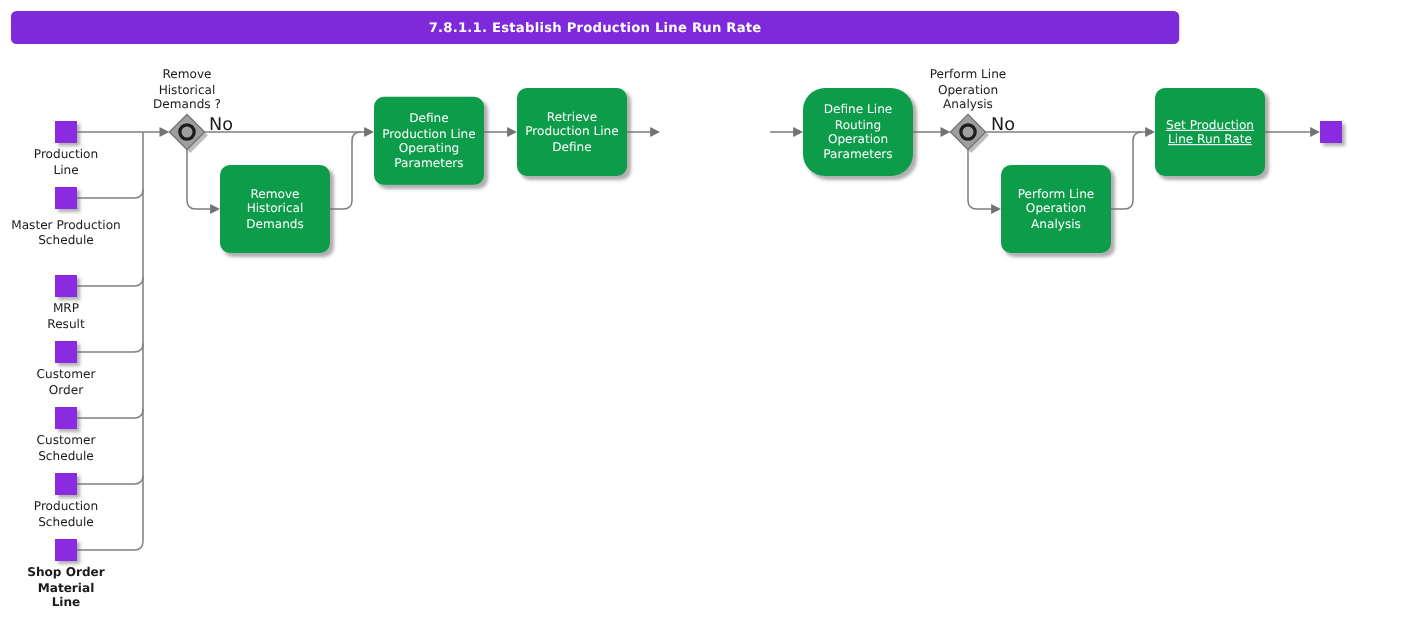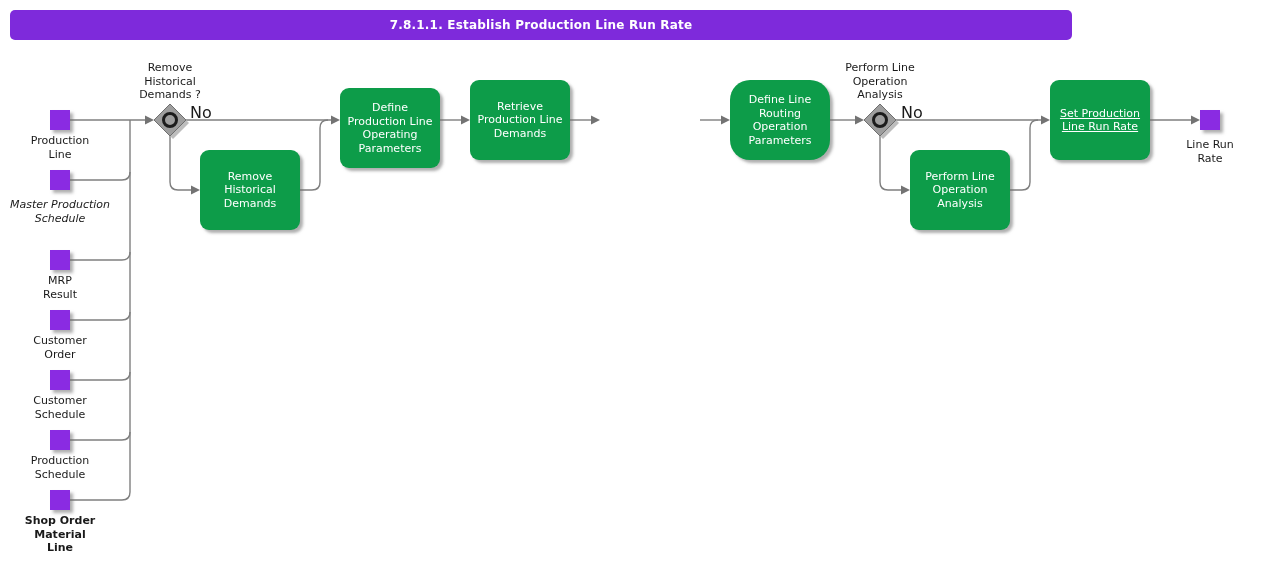--- a/index.html
+++ b/index.html
@@ -103,21 +103,21 @@
   <div class="dsq" style="left:50px;top:110px;"></div>
   <div class="dsq" style="left:50px;top:170px;"></div>
   <div class="dsq" style="left:50px;top:250px;"></div>
   <div class="dsq" style="left:50px;top:310px;"></div>
   <div class="dsq" style="left:50px;top:370px;"></div>
   <div class="dsq" style="left:50px;top:430px;"></div>
   <div class="dsq" style="left:50px;top:490px;"></div>
 
   <div class="nlabel" style="left:0px;top:134px;">Production
 Line</div>
-  <div class="nlabel" style="left:0px;top:198px;font-style:italic;">Master Production
+  <div class="nlabel" style="left:0px;top:198px;">Master Production
 Schedule</div>
   <div class="nlabel" style="left:0px;top:274px;">MRP
 Result</div>
   <div class="nlabel" style="left:0px;top:334px;">Customer
 Order</div>
   <div class="nlabel" style="left:0px;top:394px;">Customer
 Schedule</div>
   <div class="nlabel" style="left:0px;top:454px;">Production
 Schedule</div>
   <div class="nlabel" style="left:0px;top:514px;font-weight:bold;">Shop Order
@@ -135,28 +135,26 @@
 
   <div class="activity" style="left:200px;top:150px;">Remove
 Historical
 Demands</div>
   <div class="activity" style="left:340px;top:72px;margin-top:16px;">Define
 Production Line
 Operating
 Parameters</div>
   <div class="activity" style="left:470px;top:80px;">Retrieve
 Production Line
-Demands</div>
+Define</div>
   <div class="activity" style="left:730px;top:80px;border-radius:20px;">Define Line
 Routing
 Operation
 Parameters</div>
   <div class="activity" style="left:910px;top:150px;">Perform Line
 Operation
 Analysis</div>
   <div class="activity" style="left:1050px;top:80px;text-decoration:underline;">Set Production
 Line Run Rate</div>
 
   <div class="dsq" style="left:1200px;top:110px;"></div>
-  <div class="nlabel" style="left:1150px;top:138px;">Line Run
-Rate</div>
 
 </div>
 
 </body></html>

